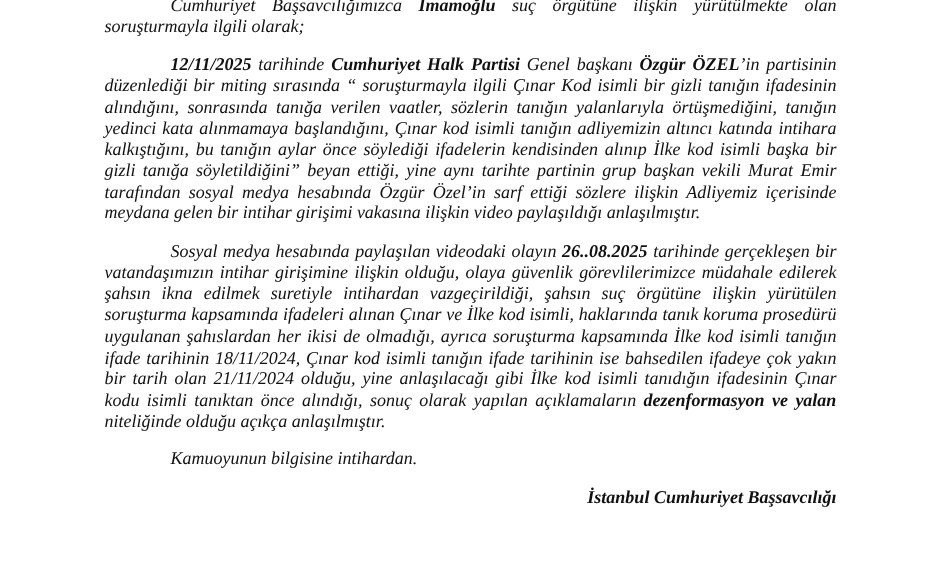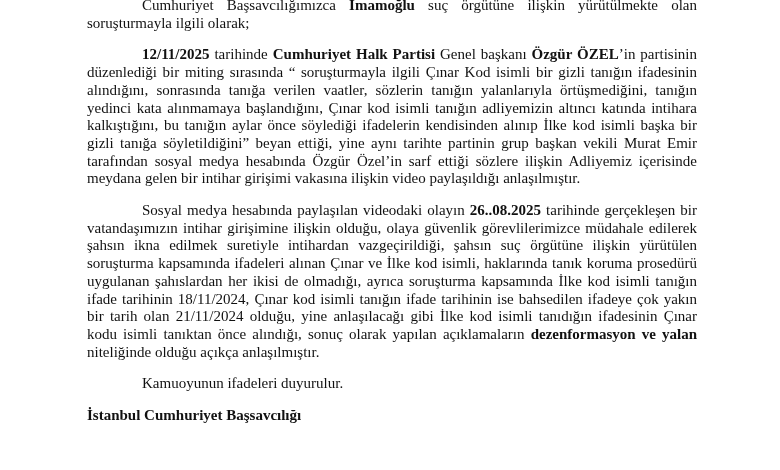--- a/index.html
+++ b/index.html
@@ -5,46 +5,47 @@
   * { margin: 0; padding: 0; box-sizing: border-box; }
   html, body { background: #ffffff; }
   .page {
     position: relative;
     width: 736px;
     height: 470px;
     background: #ffffff;
     overflow: hidden;
     font-family: "Liberation Serif", "DejaVu Serif", serif;
     color: #111111;
+    font-style: italic;
   }
   .doc {
     position: absolute;
     left: 87px;
     top: -3px;
     width: 610px;
     font-size: 15px;
     line-height: 17.7px;
     text-align: justify;
   }
   .para {
     text-indent: 55px;
     margin-bottom: 14px;
   }
   .para b { font-weight: bold; }
   .sig {
-    text-align: left;
+    text-align: right;
     font-weight: bold;
     text-indent: 0;
     margin-bottom: 0;
   }
 </style>
 </head>
 <body>
 
 <div class="page">
   <div class="doc">
     <p class="para"><span>Cumhuriyet Başsavcılığımızca </span><b>İmamoğlu</b><span> suç örgütüne ilişkin yürütülmekte olan soruşturmayla ilgili olarak;</span></p>
     <p class="para"><b>12/11/2025</b><span> tarihinde </span><b>Cumhuriyet Halk Partisi</b><span> Genel başkanı </span><b>Özgür ÖZEL</b><span>’in partisinin düzenlediği bir miting sırasında “ soruşturmayla ilgili Çınar Kod isimli bir gizli tanığın ifadesinin alındığını, sonrasında tanığa verilen vaatler, sözlerin tanığın yalanlarıyla örtüşmediğini, tanığın yedinci kata alınmamaya başlandığını, Çınar kod isimli tanığın adliyemizin altıncı katında intihara kalkıştığını, bu tanığın aylar önce söylediği ifadelerin kendisinden alınıp İlke kod isimli başka bir gizli tanığa söyletildiğini” beyan ettiği, yine aynı tarihte partinin grup başkan vekili Murat Emir tarafından sosyal medya hesabında Özgür Özel’in sarf ettiği sözlere ilişkin Adliyemiz içerisinde meydana gelen bir intihar girişimi vakasına ilişkin video paylaşıldığı anlaşılmıştır.</span></p>
     <p class="para"><span>Sosyal medya hesabında paylaşılan videodaki olayın </span><b>26..08.2025</b><span> tarihinde gerçekleşen bir vatandaşımızın intihar girişimine ilişkin olduğu, olaya güvenlik görevlilerimizce müdahale edilerek şahsın ikna edilmek suretiyle intihardan vazgeçirildiği, şahsın suç örgütüne ilişkin yürütülen soruşturma kapsamında ifadeleri alınan Çınar ve İlke kod isimli, haklarında tanık koruma prosedürü uygulanan şahıslardan her ikisi de olmadığı, ayrıca soruşturma kapsamında İlke kod isimli tanığın ifade tarihinin 18/11/2024, Çınar kod isimli tanığın ifade tarihinin ise bahsedilen ifadeye çok yakın bir tarih olan 21/11/2024 olduğu, yine anlaşılacağı gibi İlke kod isimli tanıdığın ifadesinin Çınar kodu isimli tanıktan önce alındığı, sonuç olarak yapılan açıklamaların </span><b>dezenformasyon ve yalan</b><span> niteliğinde olduğu açıkça anlaşılmıştır.</span></p>
-    <p class="para"><span>Kamuoyunun ifadeleri duyurulur.</span></p>
+    <p class="para"><span>Kamuoyunun bilgisine intihardan.</span></p>
     <p class="para sig">İstanbul Cumhuriyet Başsavcılığı</p>
   </div>
 </div>
 
 </body></html>

